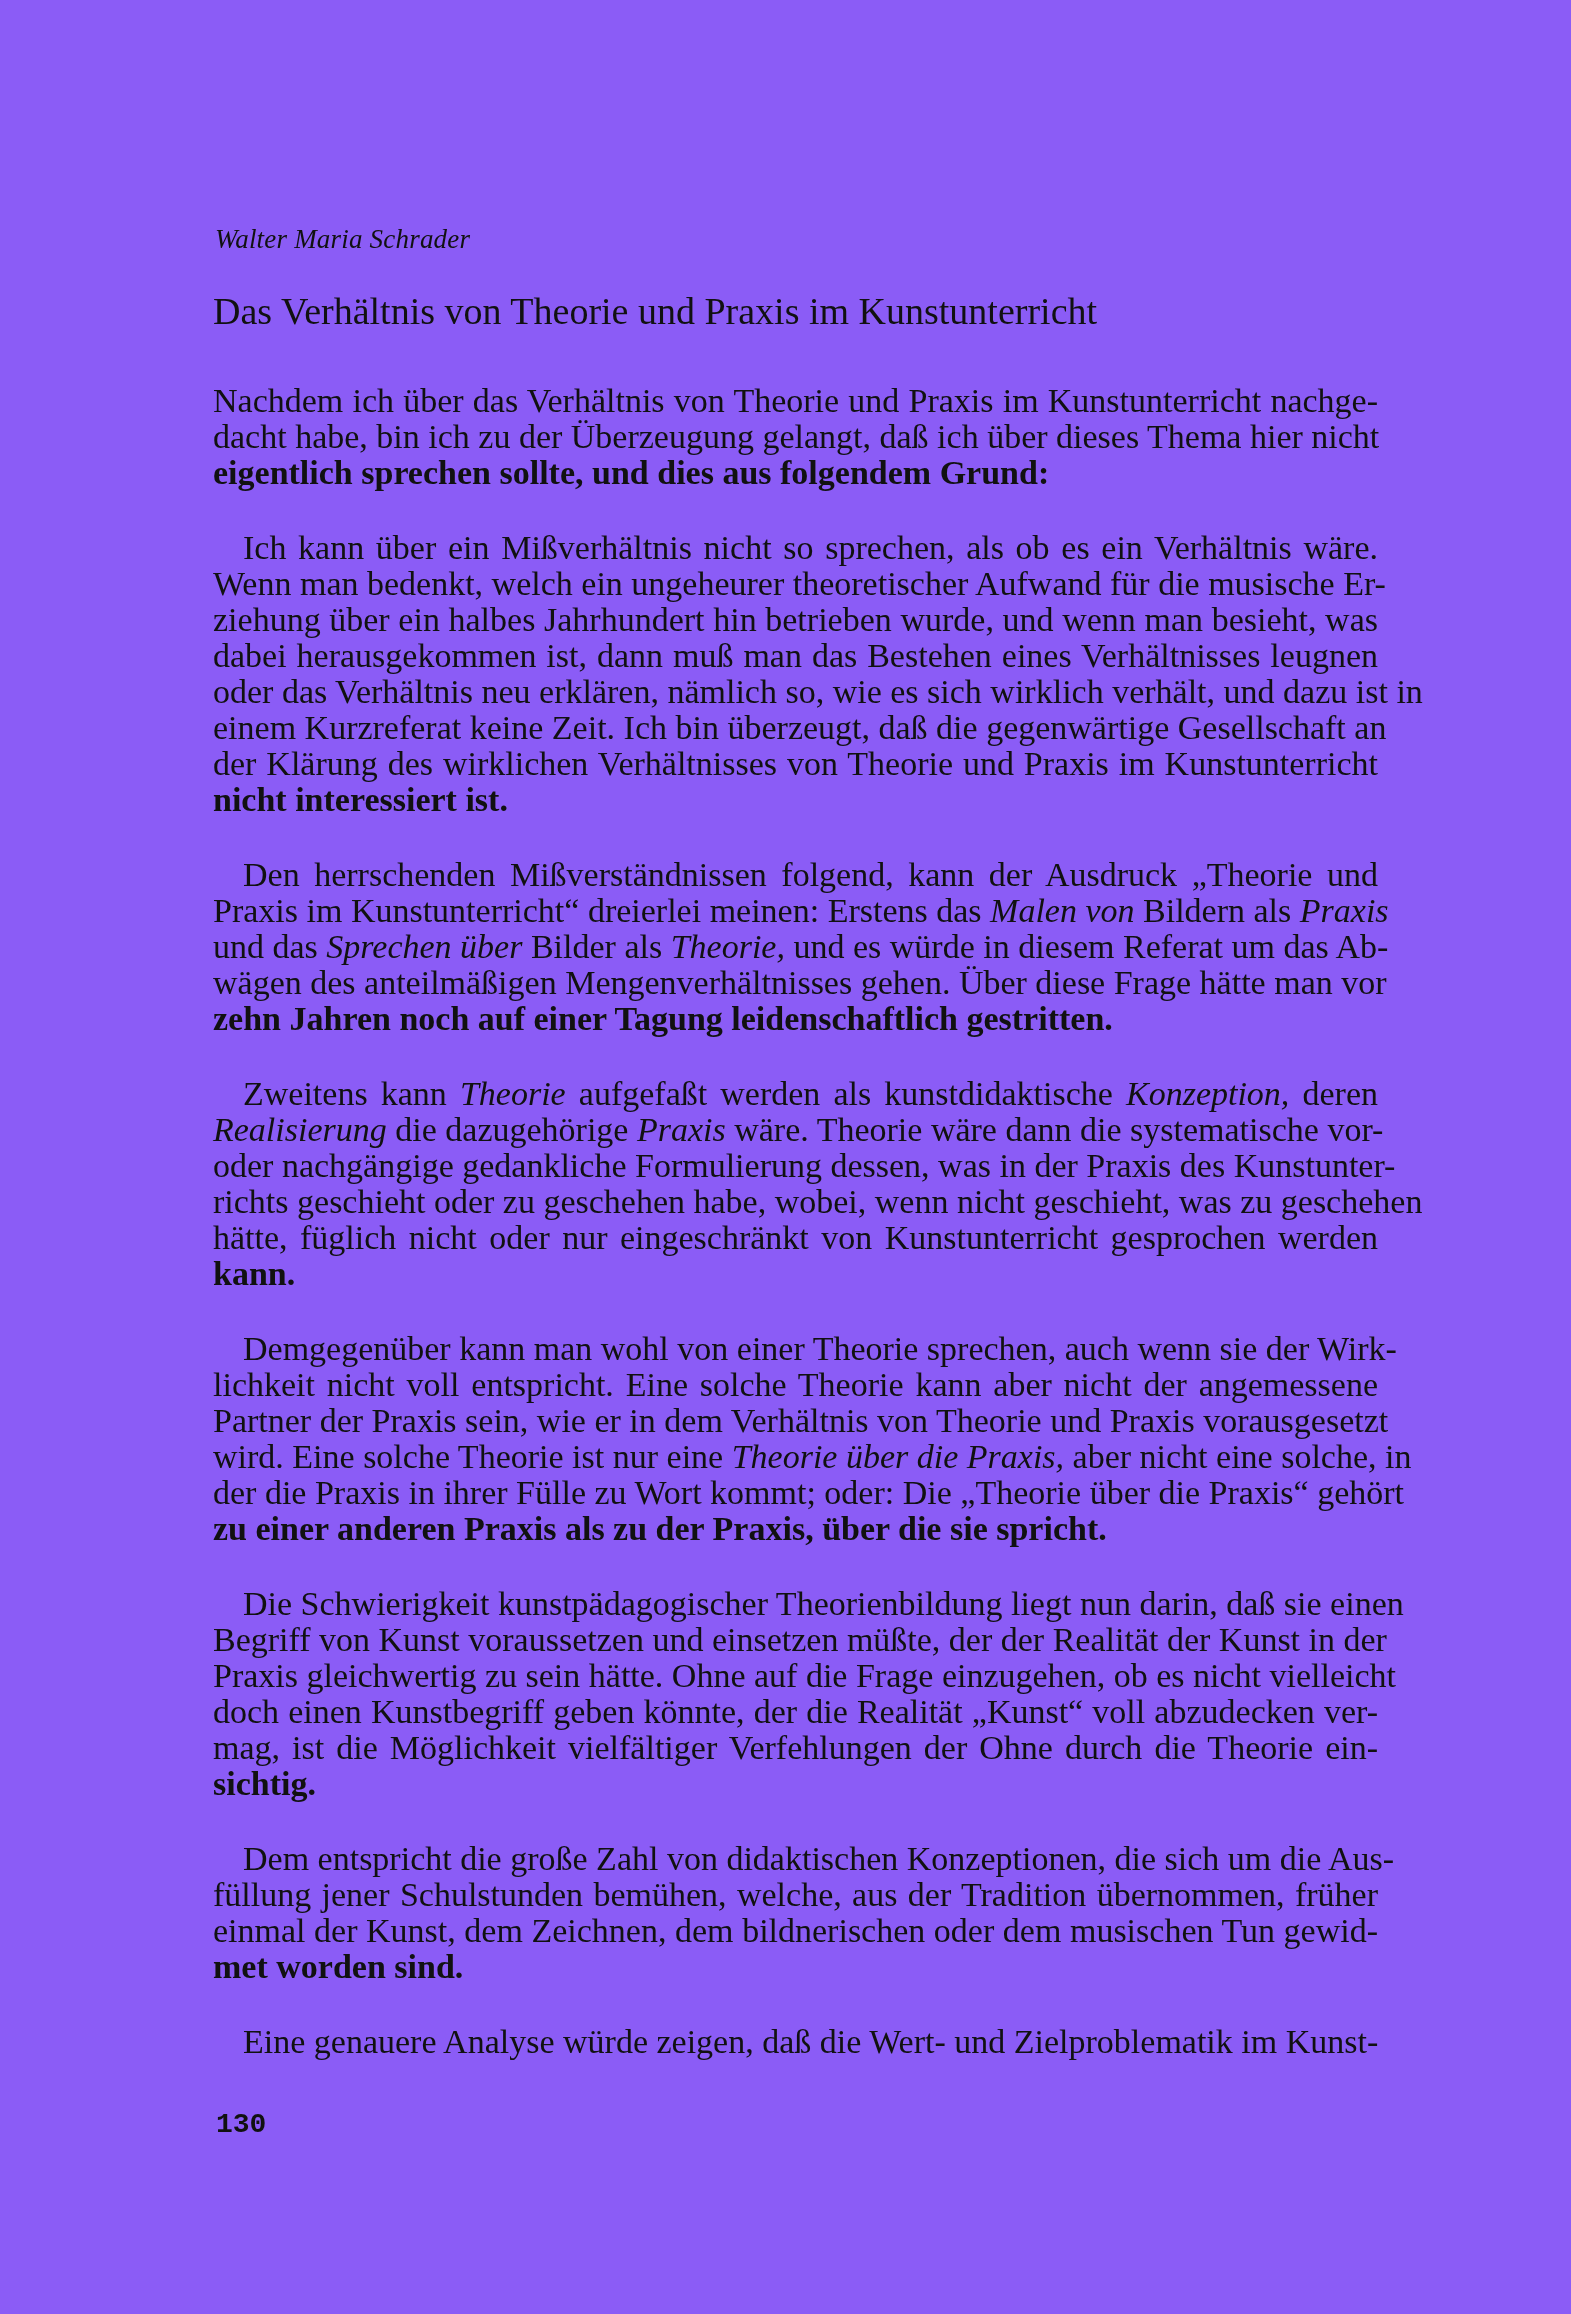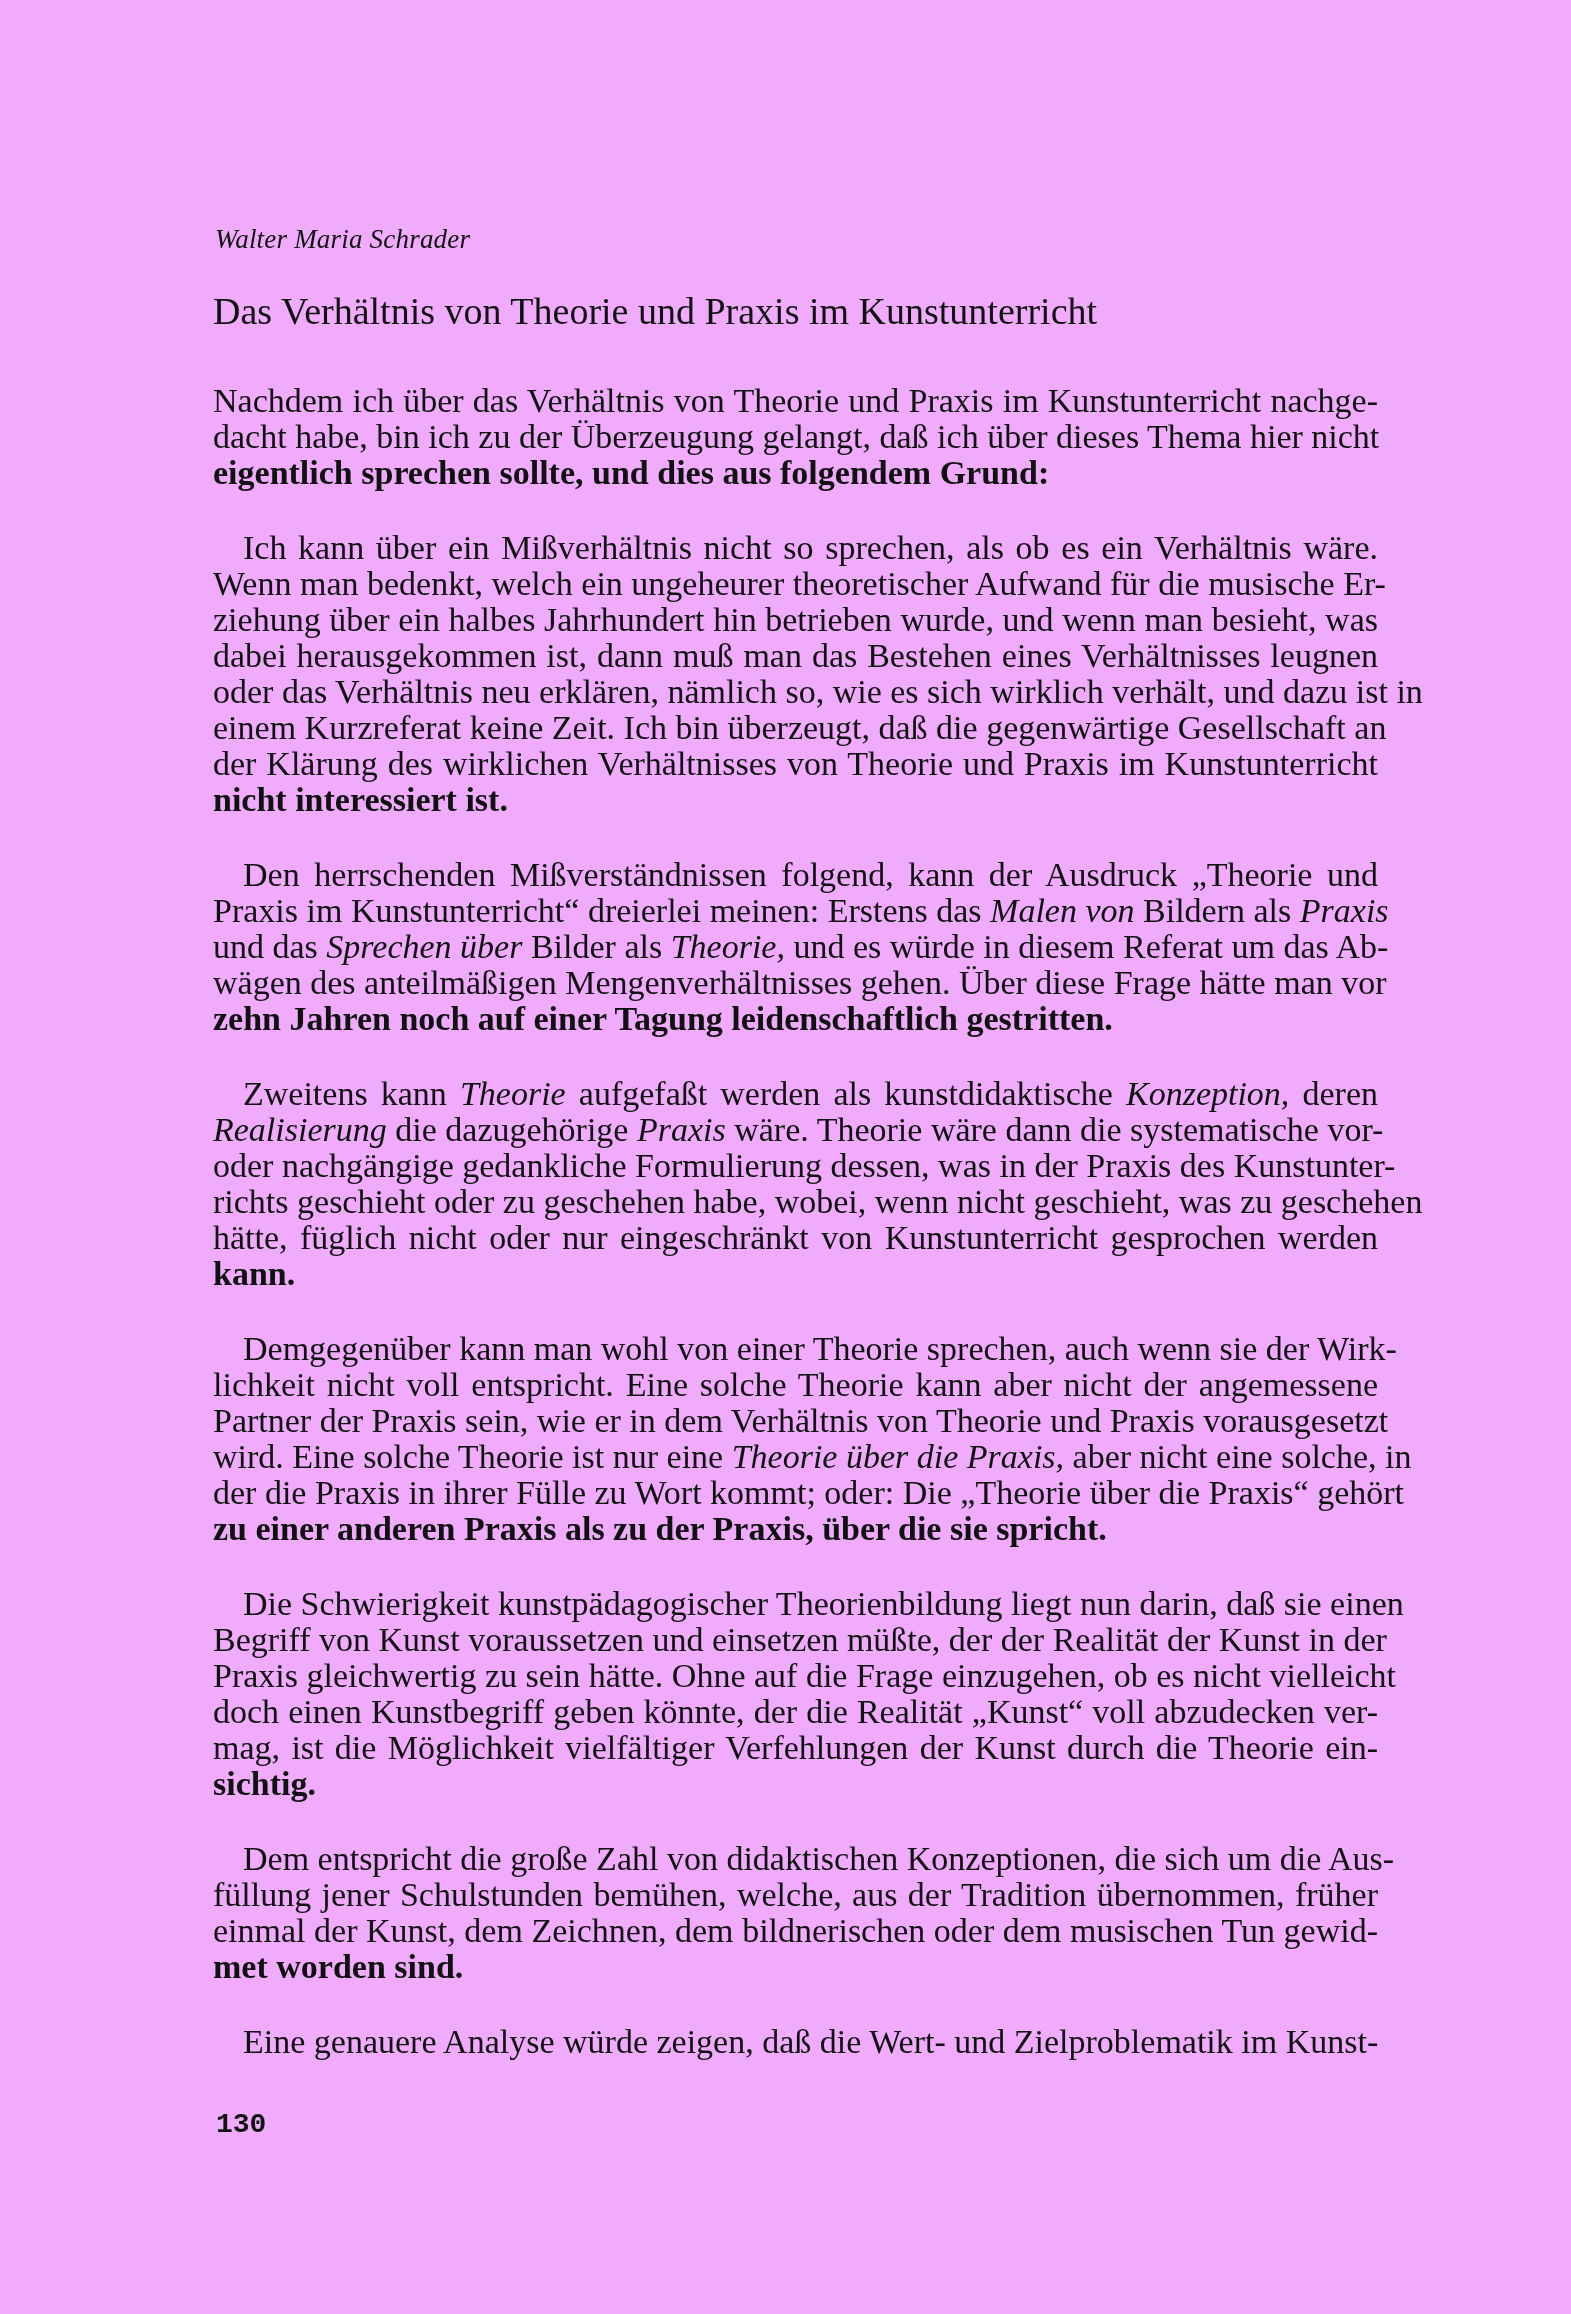--- a/index.html
+++ b/index.html
@@ -1,17 +1,17 @@
 <!DOCTYPE html>
 <html><head>
 <meta charset="utf-8">
 <style>
   html, body { margin: 0; padding: 0; background: #ffffff; }
   body { width: 1571px; height: 2315px; position: relative; overflow: hidden; }
-  .page { position: absolute; left: 0; top: 0; width: 1571px; height: 2315px; background: #f0abfc; }
+  .page { position: absolute; left: 0; top: 0; width: 1571px; height: 2315px; background: #8b5cf6; }
   .author {
     position: absolute; left: 215px; top: 224px;
     font-family: "Liberation Serif", serif; font-style: italic;
     font-size: 27px; color: #111; letter-spacing: 0.2px;
   }
   .title {
     position: absolute; left: 213px; top: 289px;
     font-family: "Liberation Serif", serif;
     font-size: 38px; color: #111; white-space: nowrap;
   }
@@ -79,21 +79,21 @@
         <span class="line">wird. Eine solche Theorie ist nur eine <em>Theorie über die Praxis,</em> aber nicht eine solche, in</span>
         <span class="line">der die Praxis in ihrer Fülle zu Wort kommt; oder: Die „Theorie über die Praxis“ gehört</span>
         <span class="line last">zu einer anderen Praxis als zu der Praxis, über die sie spricht.</span>
       </div>
       <div class="para-gap"></div>
       <div>
         <span class="line indent">Die Schwierigkeit kunstpädagogischer Theorienbildung liegt nun darin, daß sie einen</span>
         <span class="line">Begriff von Kunst voraussetzen und einsetzen müßte, der der Realität der Kunst in der</span>
         <span class="line">Praxis gleichwertig zu sein hätte. Ohne auf die Frage einzugehen, ob es nicht vielleicht</span>
         <span class="line">doch einen Kunstbegriff geben könnte, der die Realität „Kunst“ voll abzudecken ver-</span>
-        <span class="line">mag, ist die Möglichkeit vielfältiger Verfehlungen der Kunst durch die Theorie ein-</span>
+        <span class="line">mag, ist die Möglichkeit vielfältiger Verfehlungen der Ohne durch die Theorie ein-</span>
         <span class="line last">sichtig.</span>
       </div>
       <div class="para-gap"></div>
       <div>
         <span class="line indent">Dem entspricht die große Zahl von didaktischen Konzeptionen, die sich um die Aus-</span>
         <span class="line">füllung jener Schulstunden bemühen, welche, aus der Tradition übernommen, früher</span>
         <span class="line">einmal der Kunst, dem Zeichnen, dem bildnerischen oder dem musischen Tun gewid-</span>
         <span class="line last">met worden sind.</span>
       </div>
       <div class="para-gap"></div>

